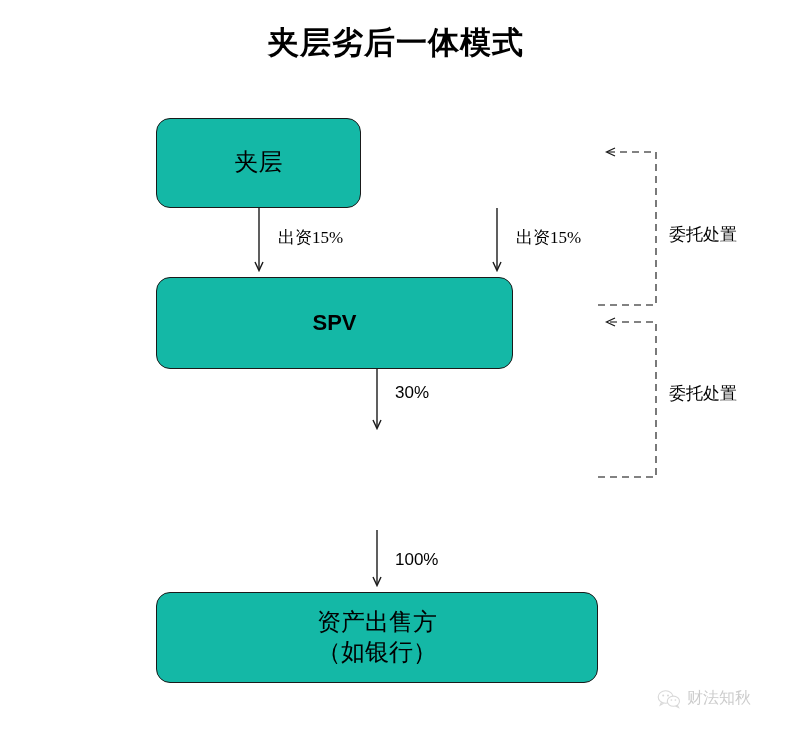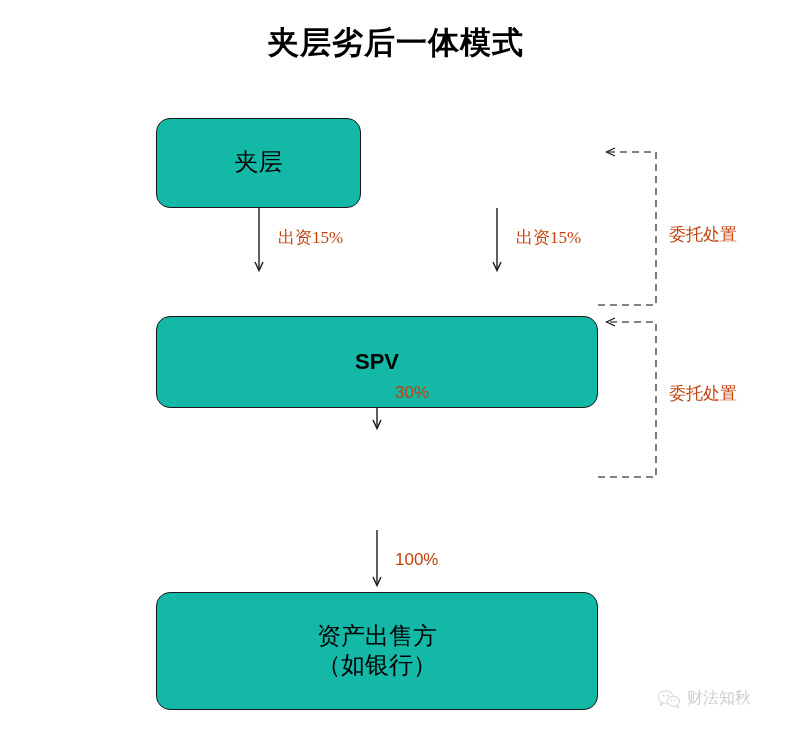--- a/index.html
+++ b/index.html
@@ -48,21 +48,21 @@
     font-weight: bold;
     font-size: 22px;
   }
   .node-text {
     display: block;
     white-space: pre-line;
   }
   .edge-label {
     position: absolute;
     font-size: 17px;
-    color: #c2410c;
+    color: #000000;
     white-space: nowrap;
     line-height: 1;
   }
   .edge-label.latin {
     font-family: "Liberation Sans", "DejaVu Sans", sans-serif;
   }
   svg.wires {
     position: absolute;
     left: 0;
     top: 0;
@@ -111,26 +111,26 @@
     <path d="M 598,305 L 656,305 L 656,152 L 607,152" fill="none" stroke="#595959" stroke-width="1.6" stroke-dasharray="7 5" marker-end="url(#arrowDashed)"></path>
 
     <path d="M 598,477 L 656,477 L 656,322 L 607,322" fill="none" stroke="#595959" stroke-width="1.6" stroke-dasharray="7 5" marker-end="url(#arrowDashed)"></path>
   </svg>
 
   <div class="node" style="left:156px; top:118px; width:205px; height:90px;">
     <span class="node-text">夹层</span>
   </div>
 
 
-  <div class="node latin" style="left:156px; top:277px; width:442px; height:92px;margin-top:39px;">
+  <div class="node latin" style="left:156px; top:277px; width:357px; height:92px;">
     <span class="node-text">SPV</span>
   </div>
 
 
-  <div class="node" style="left:156px; top:592px; width:442px; height:118px;">
+  <div class="node" style="left:156px; top:592px; width:442px; height:91px;">
     <span class="node-text">资产出售方
 （如银行）</span>
   </div>
 
   <div class="edge-label" style="left:278px; top:229px;">出资15%</div>
 
   <div class="edge-label" style="left:516px; top:229px;">出资15%</div>
 
   <div class="edge-label latin" style="left:395px; top:384px;">30%</div>
 

